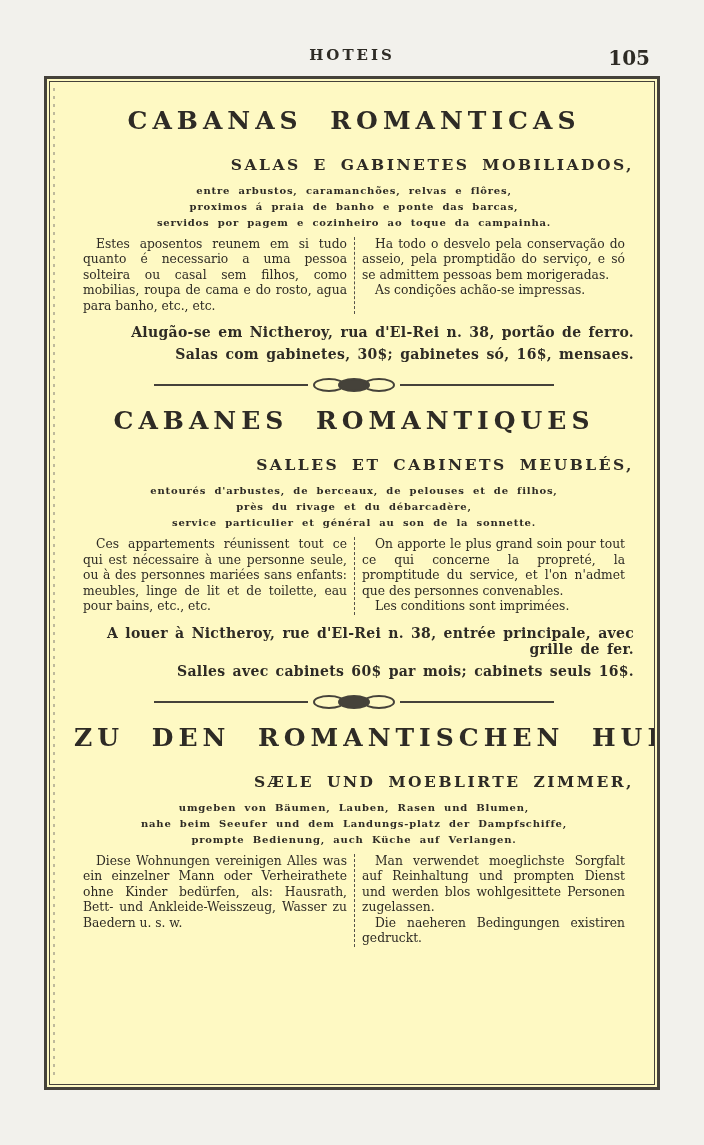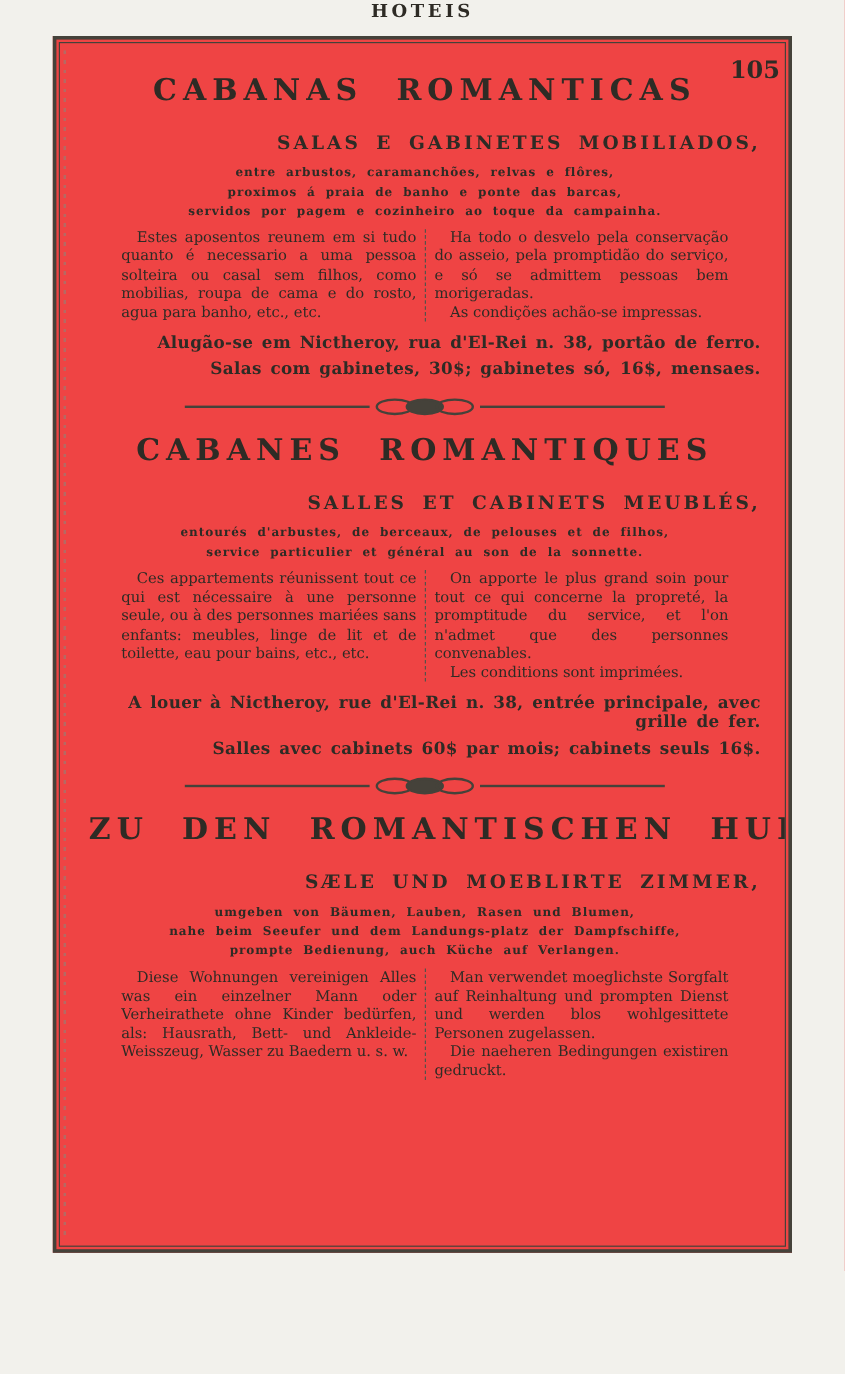--- a/index.html
+++ b/index.html
@@ -8,20 +8,21 @@
     height: 1145px;
     overflow: hidden;
     background: #f2f1ec;
     color: #2e2b25;
     font-family: "DejaVu Serif", "Liberation Serif", serif;
     position: relative;
   }
   
   .page-header {
     position: relative;
+    padding-top: 46px;
     height: 20px;
   }
   .running-title {
     position: absolute;
     left: 0; right: 0;
     text-align: center;
     font-weight: 700;
     font-size: 15px;
     letter-spacing: 3px;
   }
@@ -33,21 +34,21 @@
     font-size: 20px;
   }
   
   .frame {
     margin: 10px auto 0;
     width: 616px;
     height: 1014px;
     box-sizing: border-box;
     border: 3px solid #45423a;
     padding: 2px;
-    background: #ef4444;
+    background: #fef9c3;
   }
   .frame-inner {
     box-sizing: border-box;
     height: 100%;
     border: 1px solid #45423a;
     padding: 10px 20px 8px 24px;
     position: relative;
     overflow: hidden;
   }
   .binding-marks {
@@ -79,21 +80,21 @@
   .taglines p {
     margin: 5px 0;
     text-align: center;
     font-size: 10px;
     font-weight: 700;
     letter-spacing: 0.8px;
     word-spacing: 4px;
   }
   .columns {
     display: flex;
-    margin: 9px 20px 0;
+    margin: 9px 2px 0;
     font-size: 12.3px;
     line-height: 1.26;
     text-align: justify;
   }
   .col { width: 50%; box-sizing: border-box; padding: 0 7px; }
   .col.right { border-left: 1px dashed #55524a; }
   .col p { margin: 0; text-indent: 13px; }
   .footers { margin-top: 10px; }
   .footers p {
     margin: 6px 0;
@@ -166,20 +167,21 @@
           <i></i>
         </span>
       <span class="line"></span>
     </div>
 
     <section class="ad">
       <h2 class="ad-title">CABANES ROMANTIQUES</h2>
       <h3 class="ad-subtitle">SALLES ET CABINETS MEUBLÉS,</h3>
       <div class="taglines">
           <p>entourés d'arbustes, de berceaux, de pelouses et de filhos,</p>
+          <p>près du rivage et du débarcadère,</p>
           <p>service particulier et général au son de la sonnette.</p>
         </div>
       <div class="columns">
         <div class="col left">
             <p>Ces appartements réunissent tout ce qui est nécessaire à une personne seule, ou à des personnes mariées sans enfants: meubles, linge de lit et de toilette, eau pour bains, etc., etc.</p>
           </div>
         <div class="col right">
             <p>On apporte le plus grand soin pour tout ce qui concerne la propreté, la promptitude du service, et l'on n'admet que des personnes convenables.</p>
             <p>Les conditions sont imprimées.</p>
           </div>

